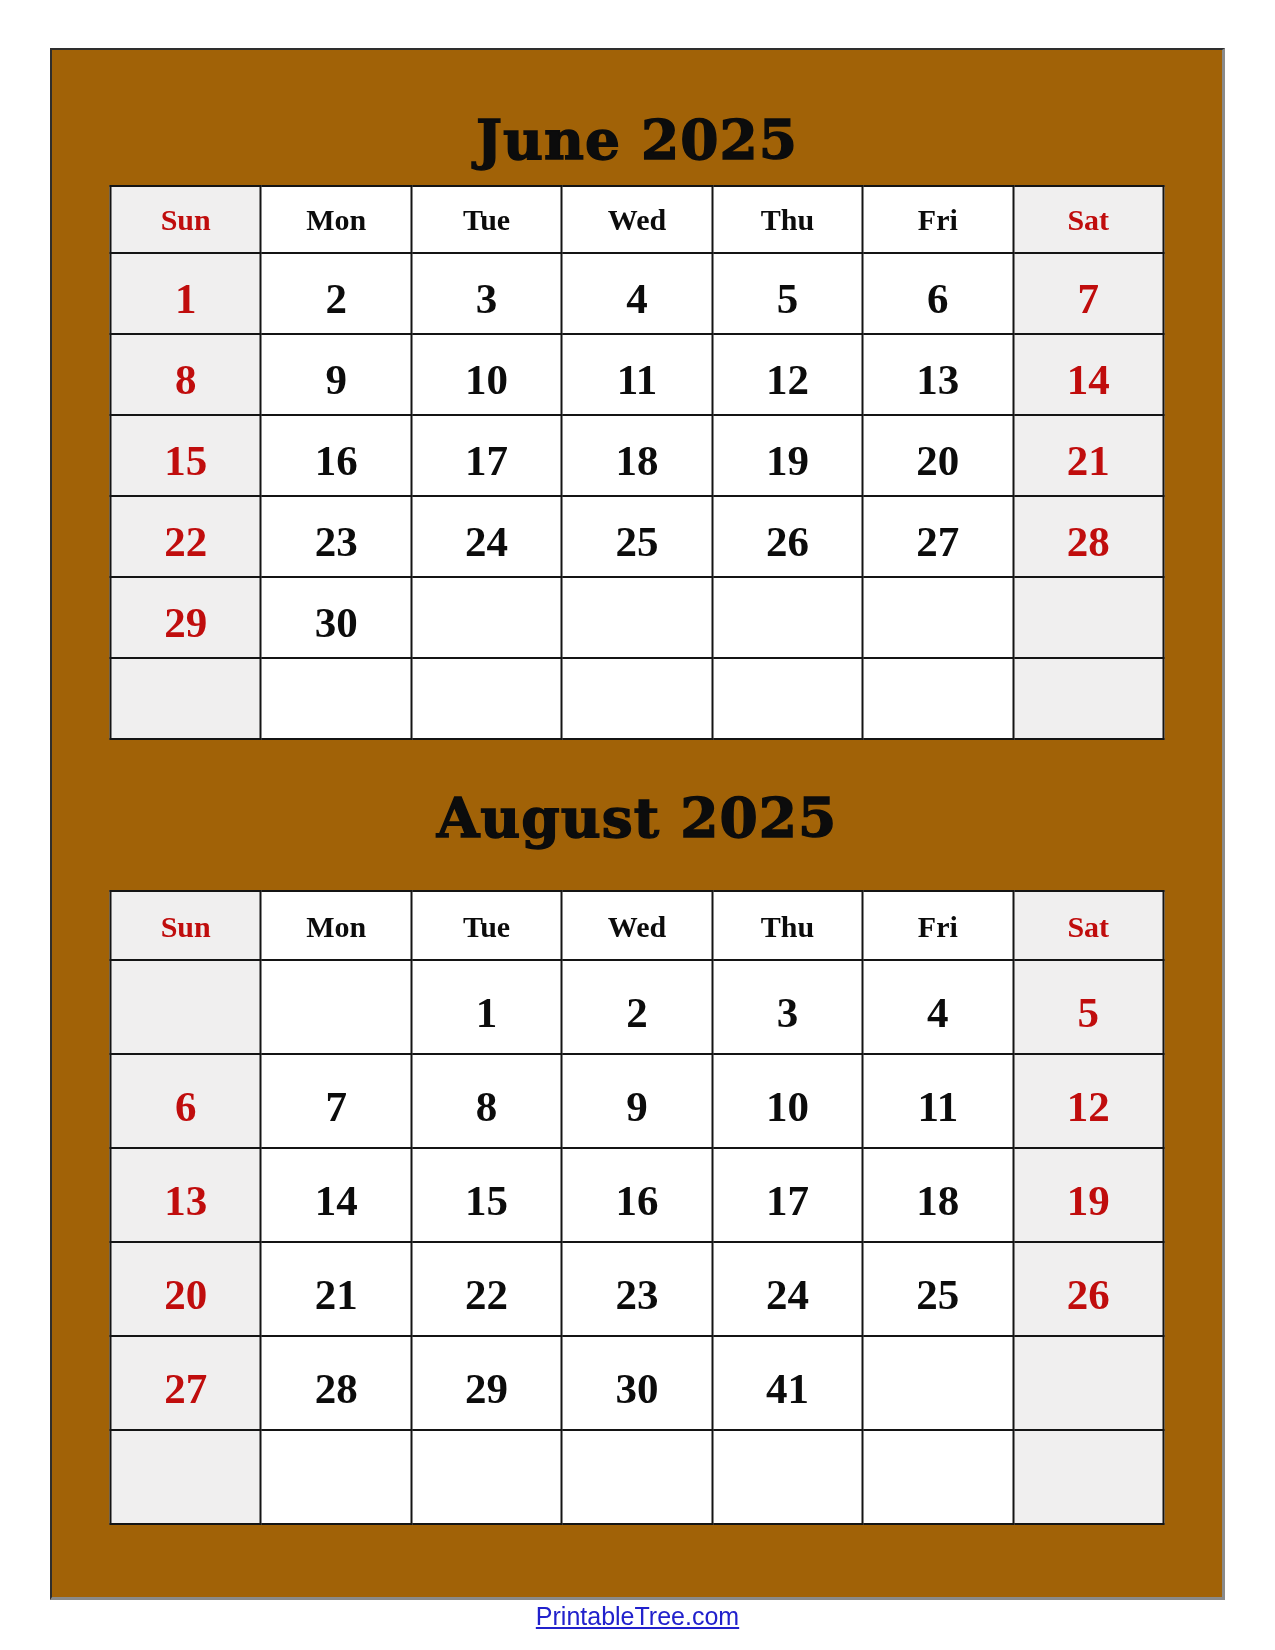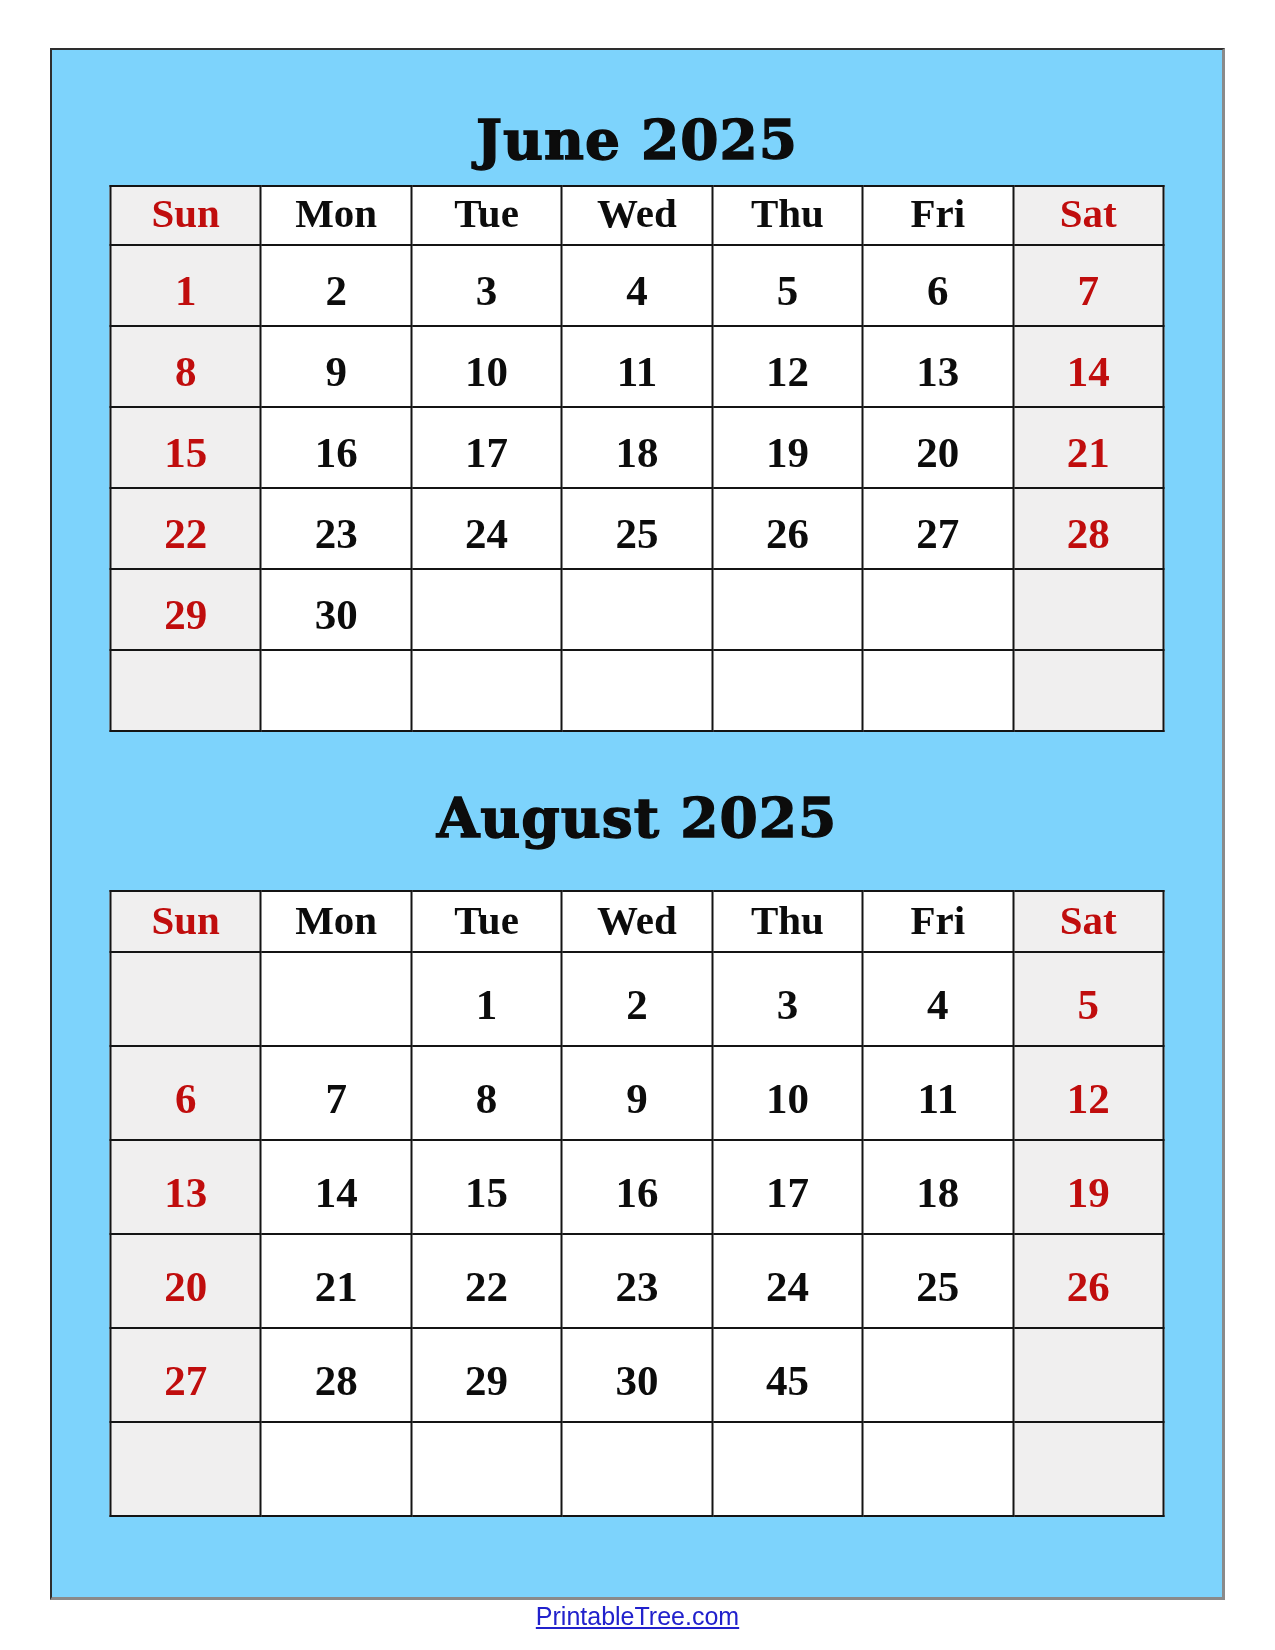--- a/index.html
+++ b/index.html
@@ -10,21 +10,21 @@
     height: 1650px;
     position: relative;
     font-family: "Liberation Serif", serif;
   }
   .sheet {
     position: absolute;
     left: 50px;
     top: 48px;
     width: 1170px;
     height: 1547px;
-    background: #7dd3fc;
+    background: #a16207;
     border-style: solid;
     border-width: 2px 3px 3px 2px;
     border-color: #2e2e2e #8a8a8a #8a8a8a #2e2e2e;
   }
   .month-title {
     position: absolute;
     left: 0;
     width: 100%;
     margin: 0;
     text-align: center;
@@ -52,24 +52,24 @@
   table.cal.july { top: 840px; }
 
   table.cal th, table.cal td {
     border: 2px solid var(--bord, #141414);
     text-align: center;
     padding: 0;
   }
   table.cal th {
     font-family: "Liberation Serif", serif;
     font-weight: bold;
-    font-size: 41px;
+    font-size: 30px;
     color: #0c0c0c;
     vertical-align: bottom;
-    padding-bottom: 7px;
+    padding-bottom: 15px;
   }
   table.cal.june th { height: 50px; }
   table.cal.july th { height: 52px; }
 
   table.cal td {
     font-family: "Liberation Serif", serif;
     font-weight: bold;
     font-size: 43px;
     color: #0c0c0c;
     vertical-align: middle;
@@ -223,21 +223,21 @@
           <td>23</td>
           <td>24</td>
           <td>25</td>
           <td class="weekend">26</td>
         </tr>
         <tr>
           <td class="weekend">27</td>
           <td>28</td>
           <td>29</td>
           <td>30</td>
-          <td>45</td>
+          <td>41</td>
           <td></td>
           <td class="weekend"></td>
         </tr>
         <tr>
           <td class="weekend"></td>
           <td></td>
           <td></td>
           <td></td>
           <td></td>
           <td></td>

